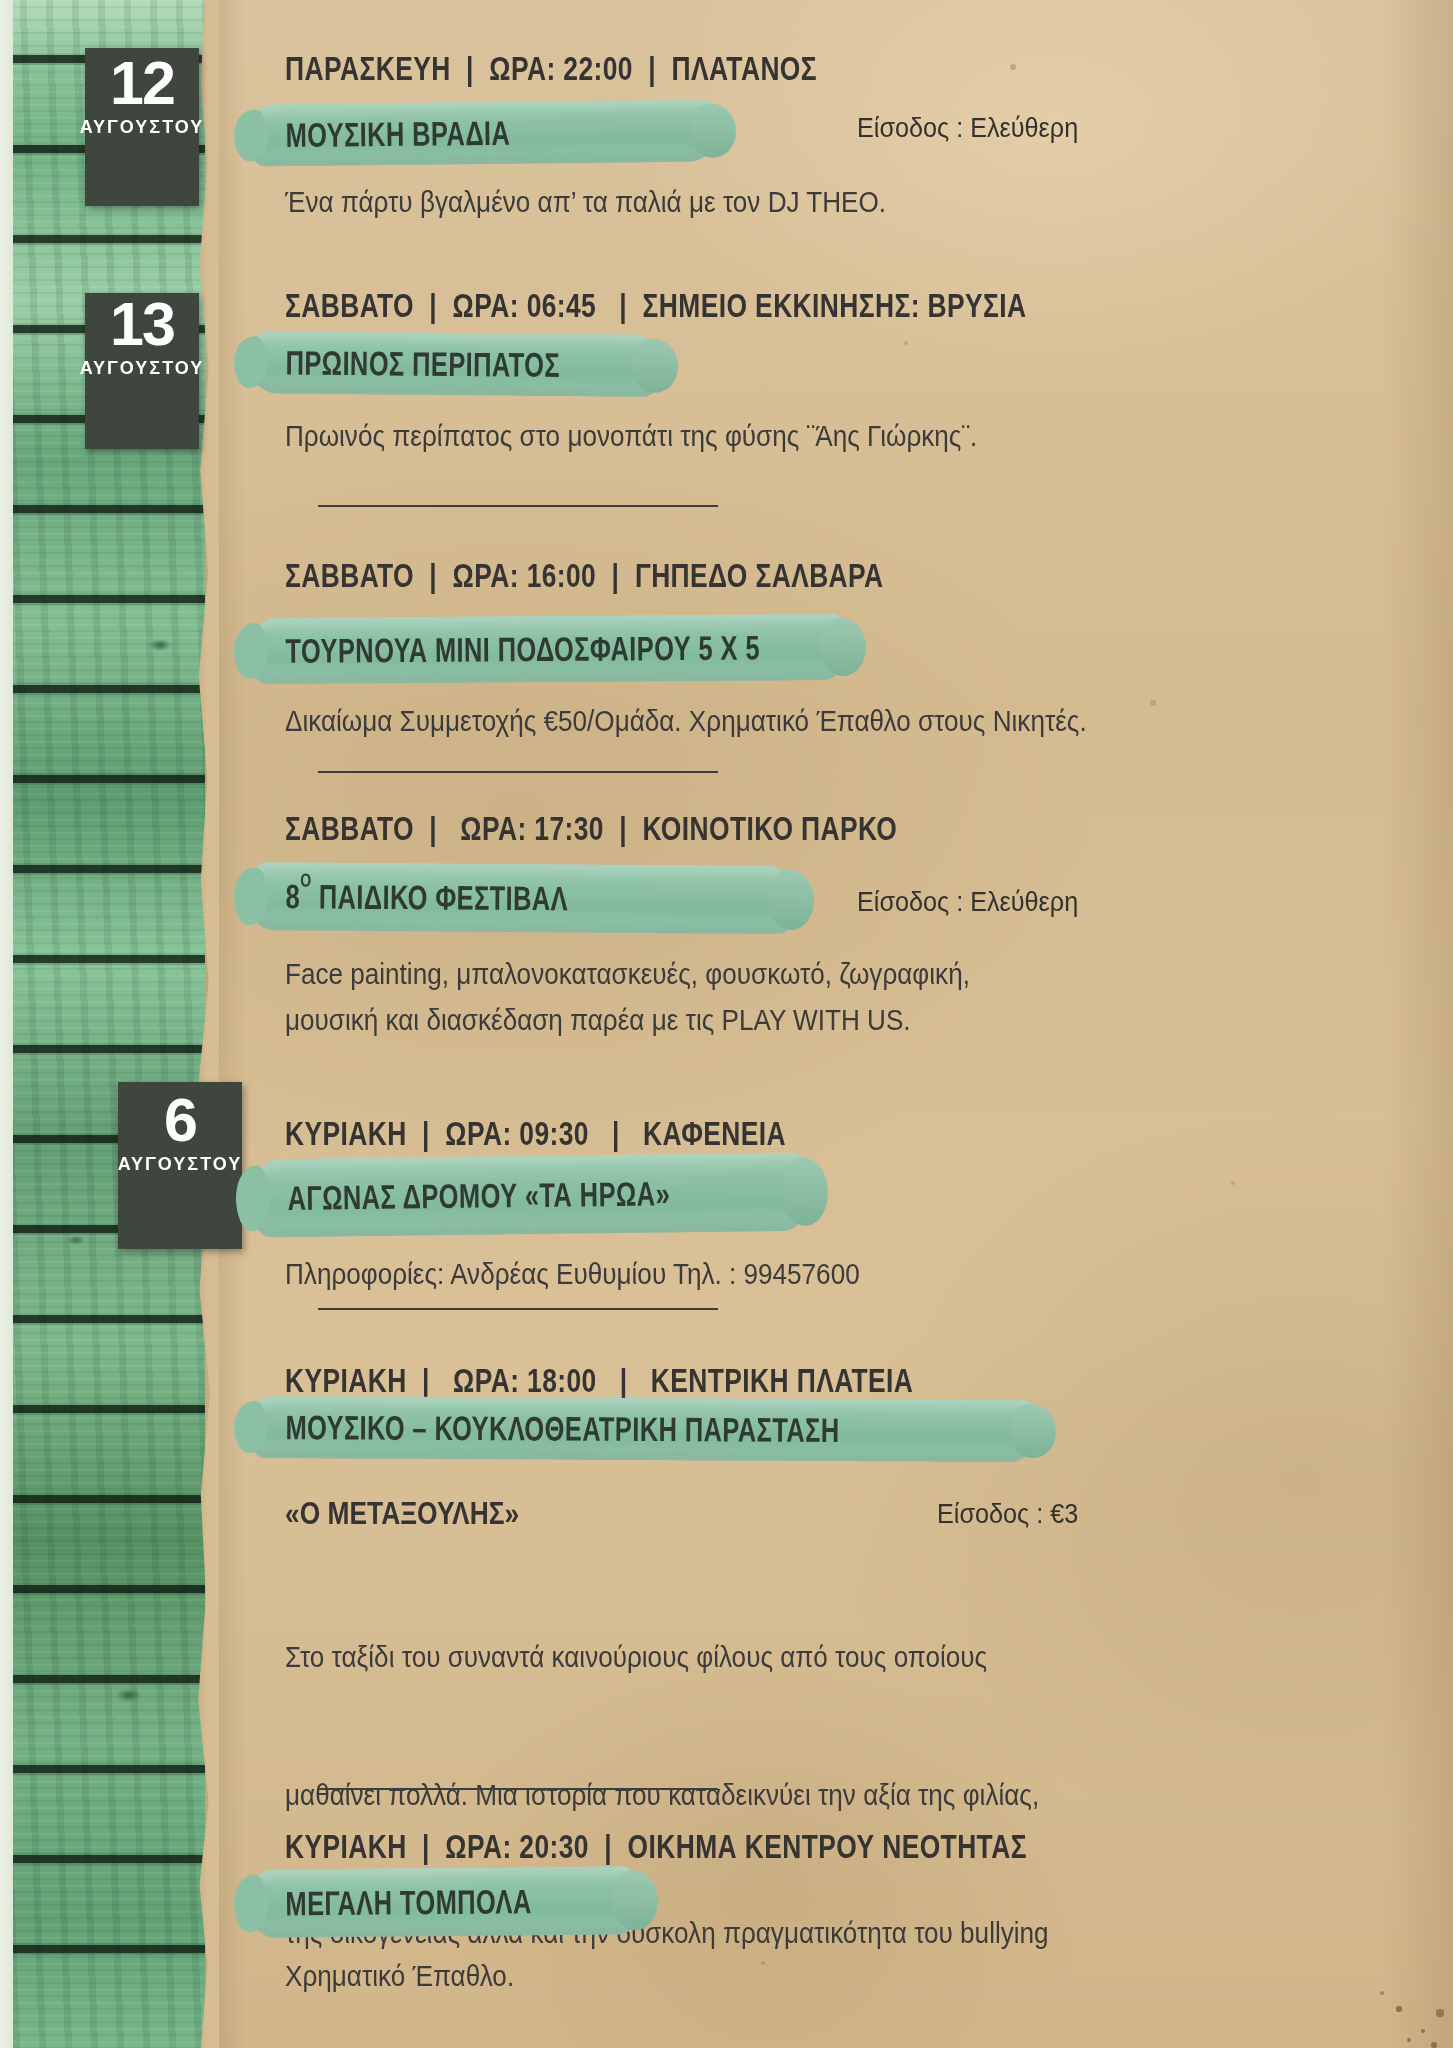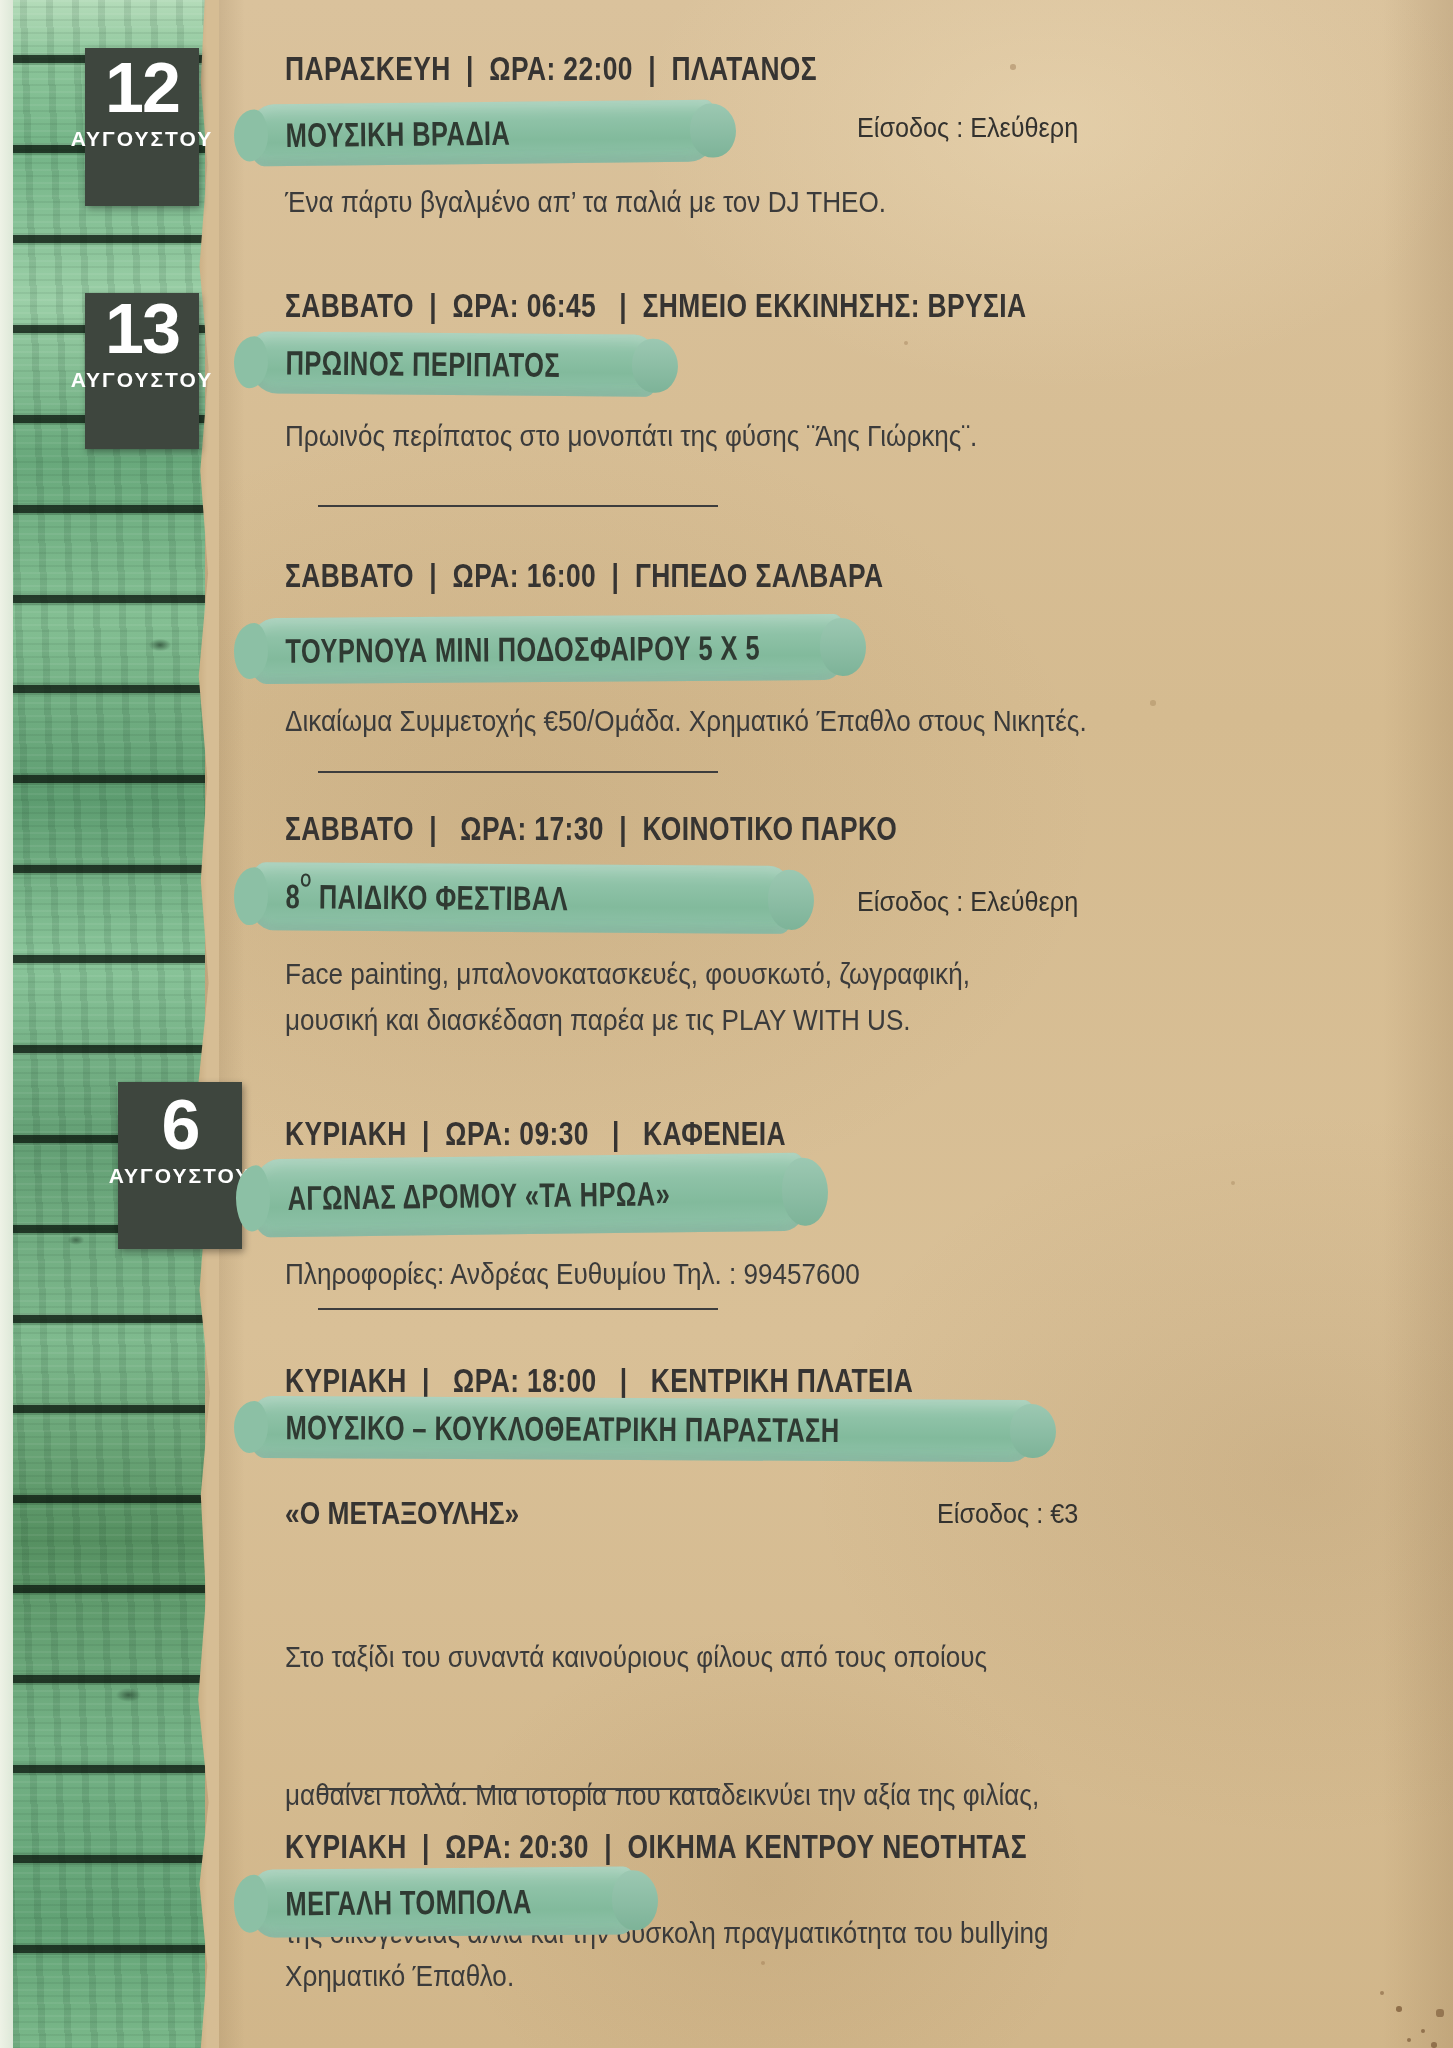--- a/index.html
+++ b/index.html
@@ -32,22 +32,22 @@
       radial-gradient(760px 560px at 88% 72%,rgba(125,90,45,.12),transparent 65%),
       radial-gradient(500px 400px at 45% 92%,rgba(125,90,45,.10),transparent 65%),
       linear-gradient(180deg,#dac29c,#d5bb90 35%,#d9c097 65%,#d1b68a);}
   .tear{position:absolute;left:193px;top:0;width:26px;height:100%;
     background:linear-gradient(90deg,#c5a87c,#d6bd94 55%);
     clip-path:polygon(100% 0,100% 100%,30% 100%,55% 96%,25% 92%,60% 88%,20% 83%,50% 78%,30% 73%,65% 68%,25% 63%,55% 58%,20% 53%,60% 48%,30% 43%,55% 38%,22% 33%,58% 28%,28% 23%,60% 18%,25% 13%,55% 8%,30% 4%,45% 0);
     filter:drop-shadow(-3px 1px 2px rgba(20,30,20,.45));}
   
   .badge{position:absolute;background:#3e463e;color:#fff;text-align:center;
     box-shadow:2px 3px 7px rgba(0,0,0,.35);display:flex;flex-direction:column;align-items:center;justify-content:flex-start;}
-  .badge .num{font-weight:bold;font-size:70px;line-height:1.04;letter-spacing:-2px;}
-  .badge .mon{font-weight:bold;font-size:21px;letter-spacing:2px;margin-top:2px;}
+  .badge .num{font-weight:bold;font-size:61px;line-height:1.04;letter-spacing:-2px;}
+  .badge .mon{font-weight:bold;font-size:18px;letter-spacing:2px;margin-top:2px;}
   .badge-12{left:85px;top:48px;width:114px;height:154px;padding-top:4px;}
   .badge-13{left:85px;top:293px;width:114px;height:156px;}
   .badge-14{left:118px;top:1082px;width:124px;height:160px;padding-top:7px;}
   
   .hdr{position:absolute;font-weight:bold;font-size:33px;color:#363432;letter-spacing:.5px;
     white-space:pre;transform:scaleX(.80);transform-origin:left top;}
   .body-line{position:absolute;font-size:29px;color:#3b3b3b;white-space:pre;
     transform:scaleX(.90);transform-origin:left top;}
   .adm{position:absolute;font-size:28px;font-weight:500;color:#33322f;white-space:pre;
     transform:scaleX(.90);transform-origin:left top;}

